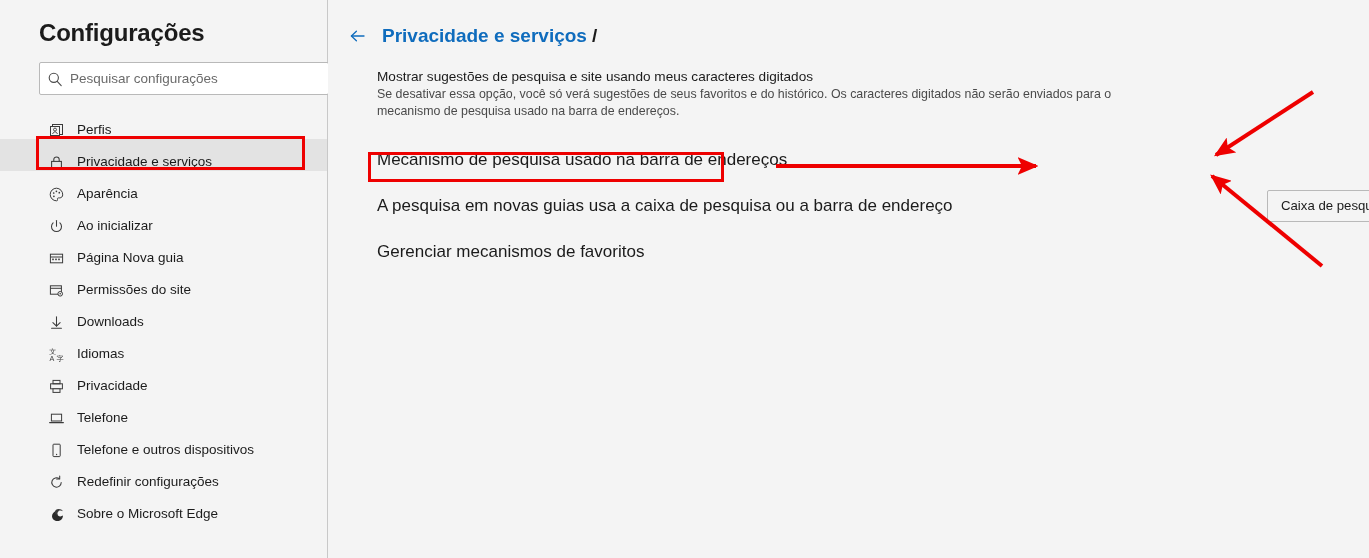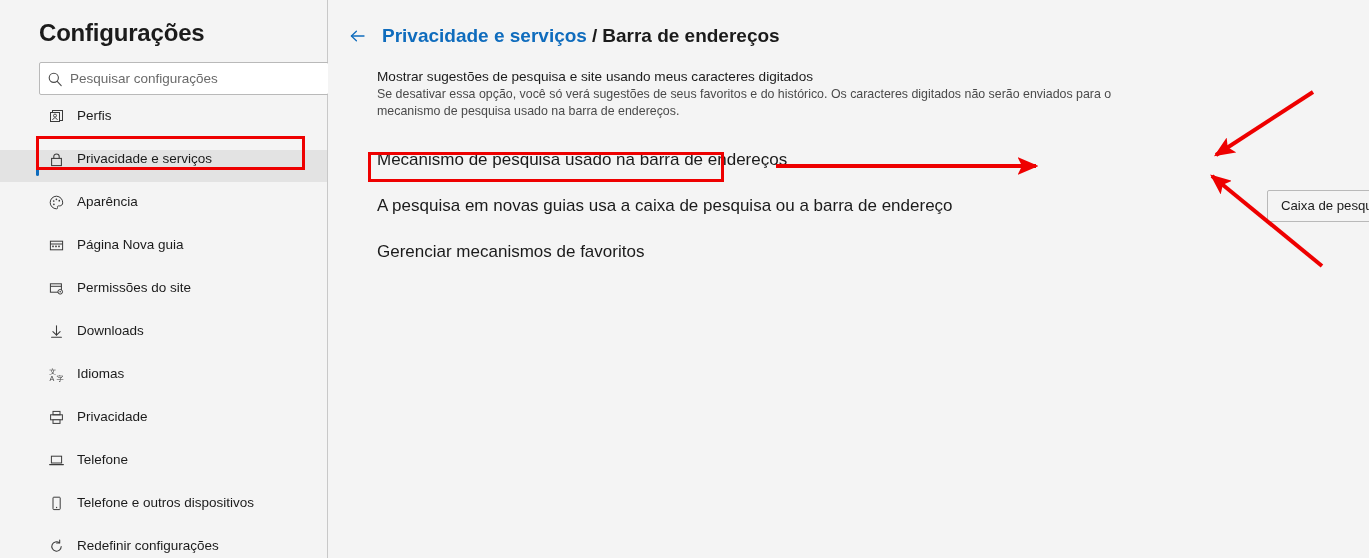--- a/index.html
+++ b/index.html
@@ -69,23 +69,23 @@
     width: 100%;
     padding: 0;
   }
   .search-input::placeholder { color: #6a6a6a; opacity: 1; }
 
   .nav { margin-top: 12px; }
   .nav-item {
     position: relative;
     height: 32px;
     display: flex;
-    align-items: flex-start;
+    align-items: flex-end;
     padding-left: 47px;
-    margin: 0 0 11px 0;
+    margin: 0 0 0 0;
     cursor: default;
     font-size: 13.5px;
     color: #1b1b1b;
   }
   .nav-item .nav-icon {
     position: absolute;
     left: 47px;
     width: 18px;
     height: 18px;
     display: flex;
@@ -255,20 +255,29 @@
             <path d="M8.5 2.2a6.3 6.3 0 1 0 0 12.6c1 0 1.3-0.7 1-1.3-0.4-0.8 0.1-1.6 1-1.6h1.2c1.7 0 3-1.3 3-3A6.4 6.4 0 0 0 8.5 2.2z" stroke="#3b3b3b" stroke-width="1" fill="none"></path>
             <circle cx="5.7" cy="7" r="0.85" fill="#3b3b3b"></circle>
             <circle cx="8.4" cy="5.3" r="0.85" fill="#3b3b3b"></circle>
             <circle cx="11.3" cy="6.7" r="0.85" fill="#3b3b3b"></circle>
             <circle cx="5.9" cy="10.3" r="0.85" fill="#3b3b3b"></circle>
           </svg>
         </span>
         <span class="nav-label">Aparência</span>
       </div>
 
+      <div class="nav-item">
+        <span class="nav-icon">
+          <svg width="17" height="17" viewBox="0 0 17 17" fill="none" aria-hidden="true">
+            <path d="M5.1 4.9a5 5 0 1 0 6.8 0" stroke="#3b3b3b" stroke-width="1.05" fill="none" stroke-linecap="round"></path>
+            <line x1="8.5" y1="2.4" x2="8.5" y2="8.2" stroke="#3b3b3b" stroke-width="1.05" stroke-linecap="round"></line>
+          </svg>
+        </span>
+        <span class="nav-label">Ao inicializar</span>
+      </div>
 
       <div class="nav-item">
         <span class="nav-icon">
           <svg width="17" height="17" viewBox="0 0 17 17" fill="none" aria-hidden="true">
             <rect x="2.4" y="4.2" width="12.2" height="8.6" stroke="#3b3b3b" stroke-width="1"></rect>
             <line x1="2.4" y1="7" x2="14.6" y2="7" stroke="#3b3b3b" stroke-width="1"></line>
             <rect x="4.2" y="8.6" width="1.6" height="1.6" fill="#3b3b3b"></rect>
             <rect x="7.2" y="8.6" width="1.6" height="1.6" fill="#3b3b3b"></rect>
             <rect x="10.2" y="8.6" width="1.6" height="1.6" fill="#3b3b3b"></rect>
           </svg>
@@ -368,21 +377,20 @@
 
     <div class="breadcrumb">
       <span class="back-arrow">
         <svg width="20" height="20" viewBox="0 0 20 20" fill="none" aria-hidden="true">
           <line x1="3.5" y1="10" x2="16" y2="10" stroke="#0f6cbd" stroke-width="1.3" stroke-linecap="round"></line>
           <path d="M8.4 5.2L3.4 10l5 4.8" stroke="#0f6cbd" stroke-width="1.3" fill="none" stroke-linecap="round" stroke-linejoin="round"></path>
         </svg>
       </span>
       <span class="crumb-link">Privacidade e serviços</span>
       <span class="crumb-sep">/</span>
-      <span class="crumb-current">Barra de endereços</span>
     </div>
 
     <div class="content">
 
       <div class="row-toggle">
         <div class="rt-title">Mostrar sugestões de pesquisa e site usando meus caracteres digitados</div>
         <div class="rt-desc">Se desativar essa opção, você só verá sugestões de seus favoritos e do histórico. Os caracteres digitados não serão enviados para o mecanismo de pesquisa usado na barra de endereços.</div>
 
       </div>
 

